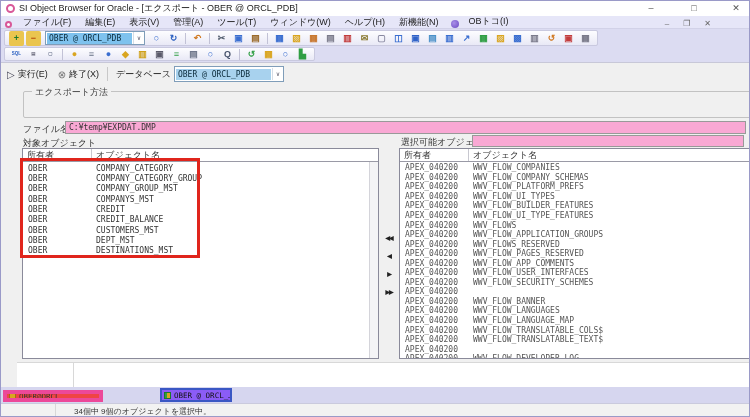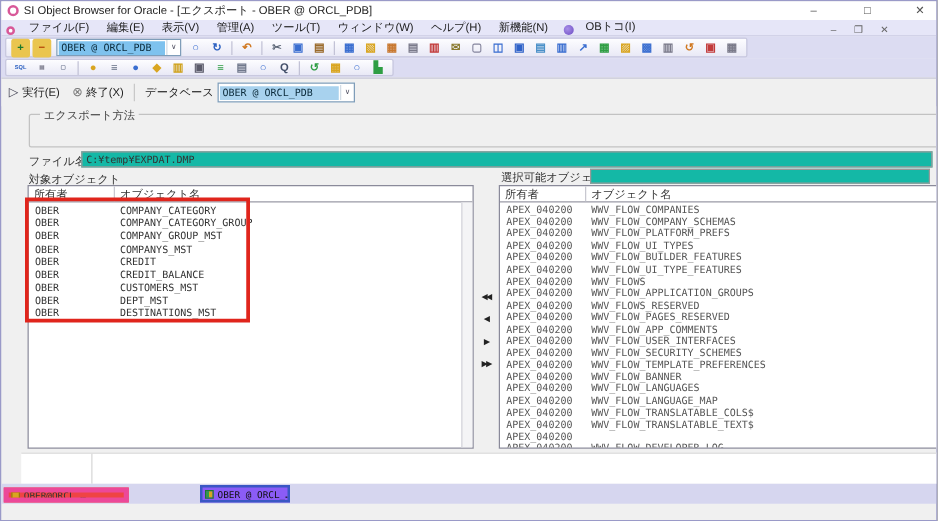--- a/index.html
+++ b/index.html
@@ -39,21 +39,21 @@
   .play { font-size:10px; color:#445; margin:0 3px 0 6px; }
   .stopx { font-size:10px; color:#777; margin:0 3px 0 10px; }
   .vsep { width:1px; height:14px; background:#c8c8c8; margin:0 8px; }
   .actionbar .combo { width:110px; height:16px; }
   .actionbar .combo .val { background:#a8d2ee; }
   
   .client { position:absolute; left:16px; top:84px; width:750px; height:302px; background:#f0f0f0; }
   .group { position:absolute; left:6px; top:6px; width:736px; height:27px; border:1px solid #c2c2c2; border-radius:2px; }
   .legend { position:absolute; top:-6px; left:8px; background:#f0f0f0; padding:0 3px; font-size:9px; color:#444; }
   .lbl { position:absolute; font-size:9px; color:#333; white-space:nowrap; }
-  .tinput { position:absolute; background:#14b8a6; border:1px solid #999; font:8px "DejaVu Sans Mono", monospace; color:#333; padding:0 3px; }
+  .tinput { position:absolute; background:#f9a8d4; border:1px solid #999; font:8px "DejaVu Sans Mono", monospace; color:#333; padding:0 3px; }
   .floppy { position:absolute; left:732px; top:37px; width:13px; height:13px; background:#3558cc; border-radius:1px; }
   .floppy .flabel { position:absolute; left:3px; top:5px; right:3px; bottom:1px; background:#fff; }
   .floppy .fshutter { position:absolute; left:4px; top:1px; right:4px; height:3px; background:#cfd8f5; }
   .binoc { position:absolute; left:731px; top:49px; width:15px; height:13px; font-size:11px; font-weight:bold; color:#223; text-align:center; line-height:13px; }
   
   .panel { position:absolute; top:63px; height:211px; background:#fff; border:1px solid #8a8a9a; overflow:hidden; }
   .panel.left { left:5px; width:357px; }
   .panel.right { left:382px; width:363px; }
   .phead { height:13px; border-bottom:1px solid #9a9aa6; display:flex; font-size:9px; color:#333; align-items:flex-start; }
   .phead .c1 { width:69px; padding-left:4px; border-right:1px solid #c8c8d0; height:100%; line-height:13px; }
@@ -372,21 +372,20 @@
             <span class="c2">WWV_FLOW_USER_INTERFACES</span>
           </div>
 
           <div class="row">
             <span class="c1">APEX_040200</span>
             <span class="c2">WWV_FLOW_SECURITY_SCHEMES</span>
           </div>
 
           <div class="row">
             <span class="c1">APEX_040200</span>
-            <span class="c2">WWV_FLOW_TEMPLATE_PREFERENCES</span>
           </div>
 
           <div class="row">
             <span class="c1">APEX_040200</span>
             <span class="c2">WWV_FLOW_BANNER</span>
           </div>
 
           <div class="row">
             <span class="c1">APEX_040200</span>
             <span class="c2">WWV_FLOW_LANGUAGES</span>
@@ -434,14 +433,18 @@
     <div class="mtab t1">
       <span class="tabicon ti1"></span>
       <span>OBER@ORCL_…</span>
     </div>
     <div class="mtab t2">
       <span class="tabicon ti2"></span>
       <span>OBER @ ORCL_…</span>
     </div>
   </div>
 
+  <div class="statusbar">
+    <span class="scell"></span>
+    <span class="stext">34個中 9個のオブジェクトを選択中。</span>
+  </div>
 
 </div>
 
 </body></html>

